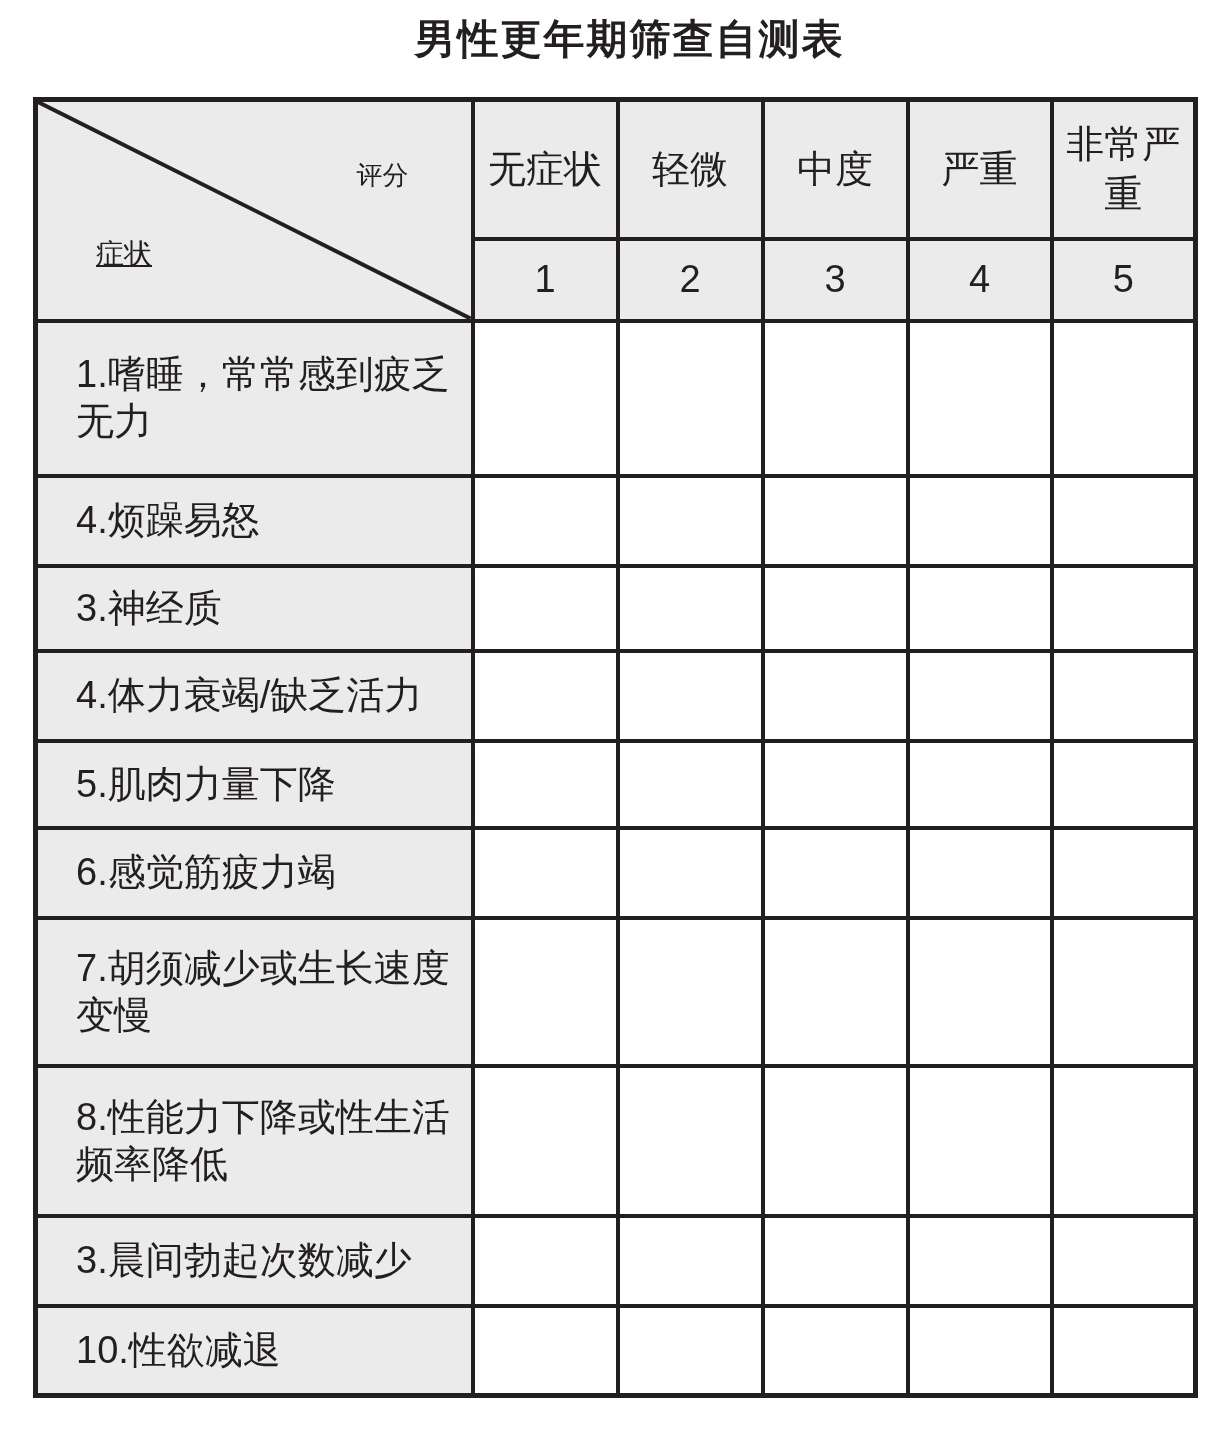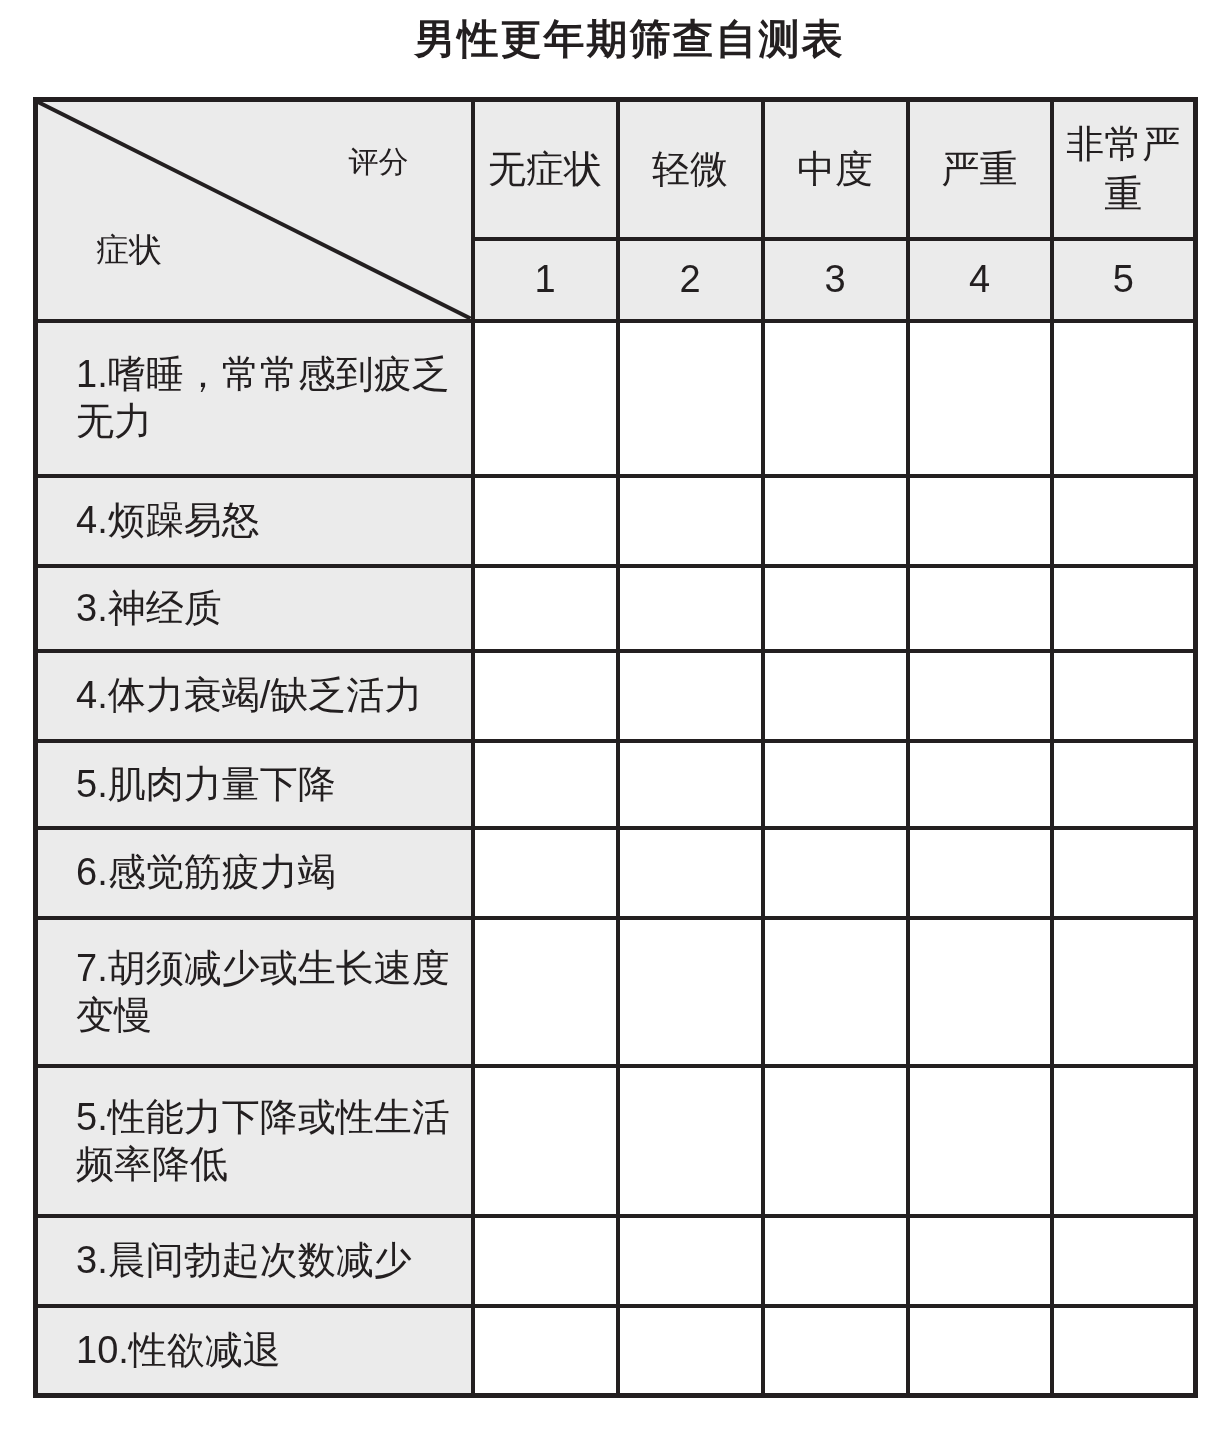--- a/index.html
+++ b/index.html
@@ -74,27 +74,28 @@
     position:relative;
     background:var(--cellbg);
   }
   th.corner-cell svg{
     position:absolute;
     left:0;top:0;width:100%;height:100%;
     display:block;
   }
   .corner-score{
     position:absolute;
-    top:40px;right:62px;
-    font-size:30px;
+    top:56px;right:62px;
+    font-size:26px;
   }
   .corner-symptom{
     position:absolute;
     bottom:46px;left:58px;
-    font-size:33px;
+    font-size:28px;
+    text-decoration:underline;
   }
 </style>
 </head>
 <body>
 
 <div class="page-title">男性更年期筛查自测表</div>
 
 <table class="selftest">
   <colgroup>
     <col style="width:437px">
@@ -178,21 +179,21 @@
     </tr>
     <tr>
       <td class="symptom-label">7.胡须减少或生长速度变慢</td>
       <td class="score-cell"></td>
       <td class="score-cell"></td>
       <td class="score-cell"></td>
       <td class="score-cell"></td>
       <td class="score-cell"></td>
     </tr>
     <tr>
-      <td class="symptom-label">5.性能力下降或性生活频率降低</td>
+      <td class="symptom-label">8.性能力下降或性生活频率降低</td>
       <td class="score-cell"></td>
       <td class="score-cell"></td>
       <td class="score-cell"></td>
       <td class="score-cell"></td>
       <td class="score-cell"></td>
     </tr>
     <tr>
       <td class="symptom-label">3.晨间勃起次数减少</td>
       <td class="score-cell"></td>
       <td class="score-cell"></td>

